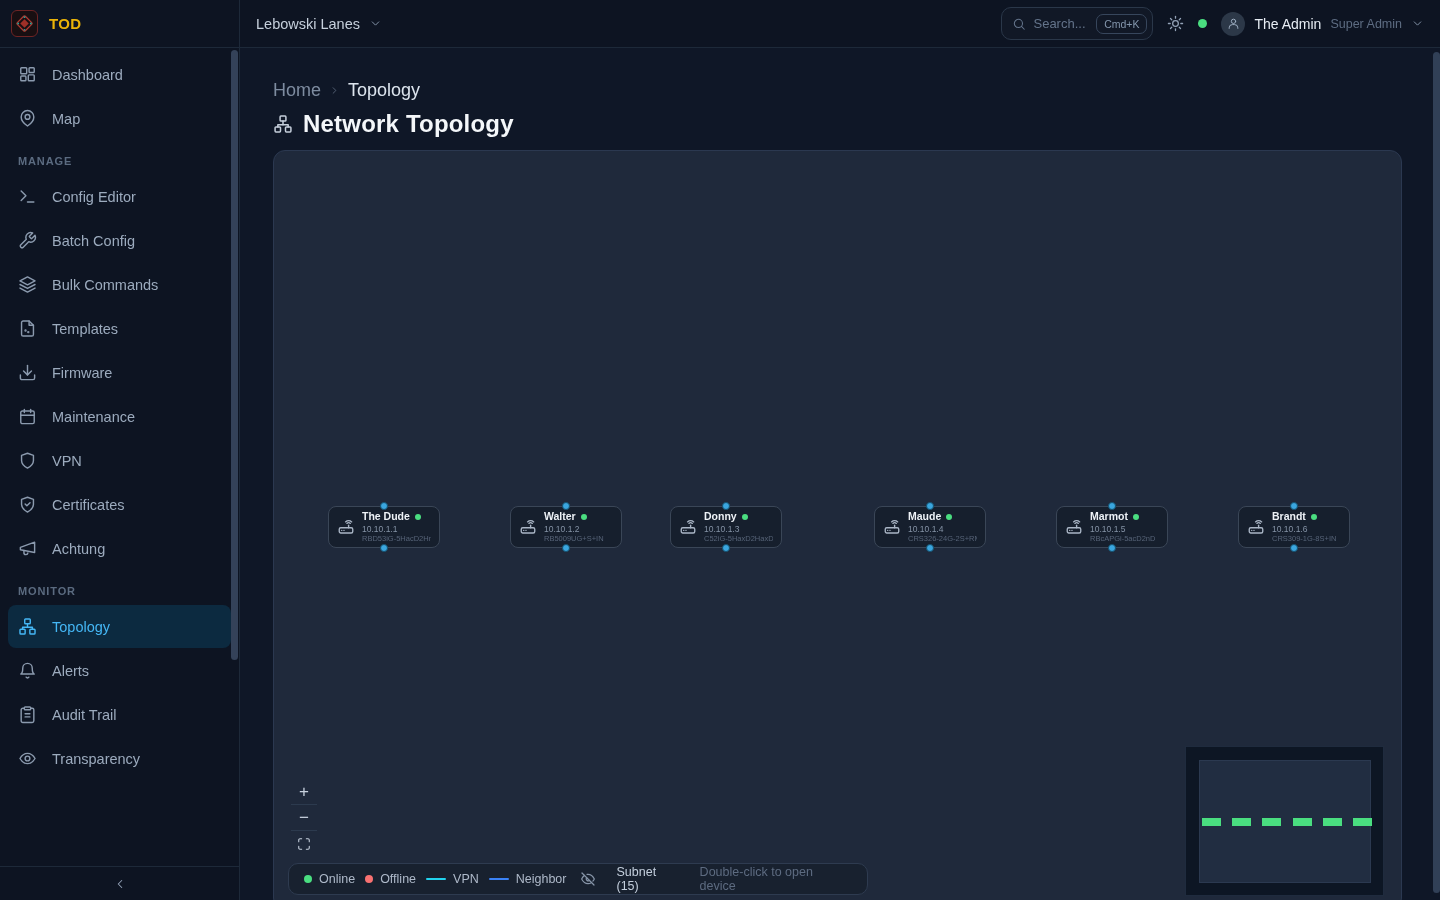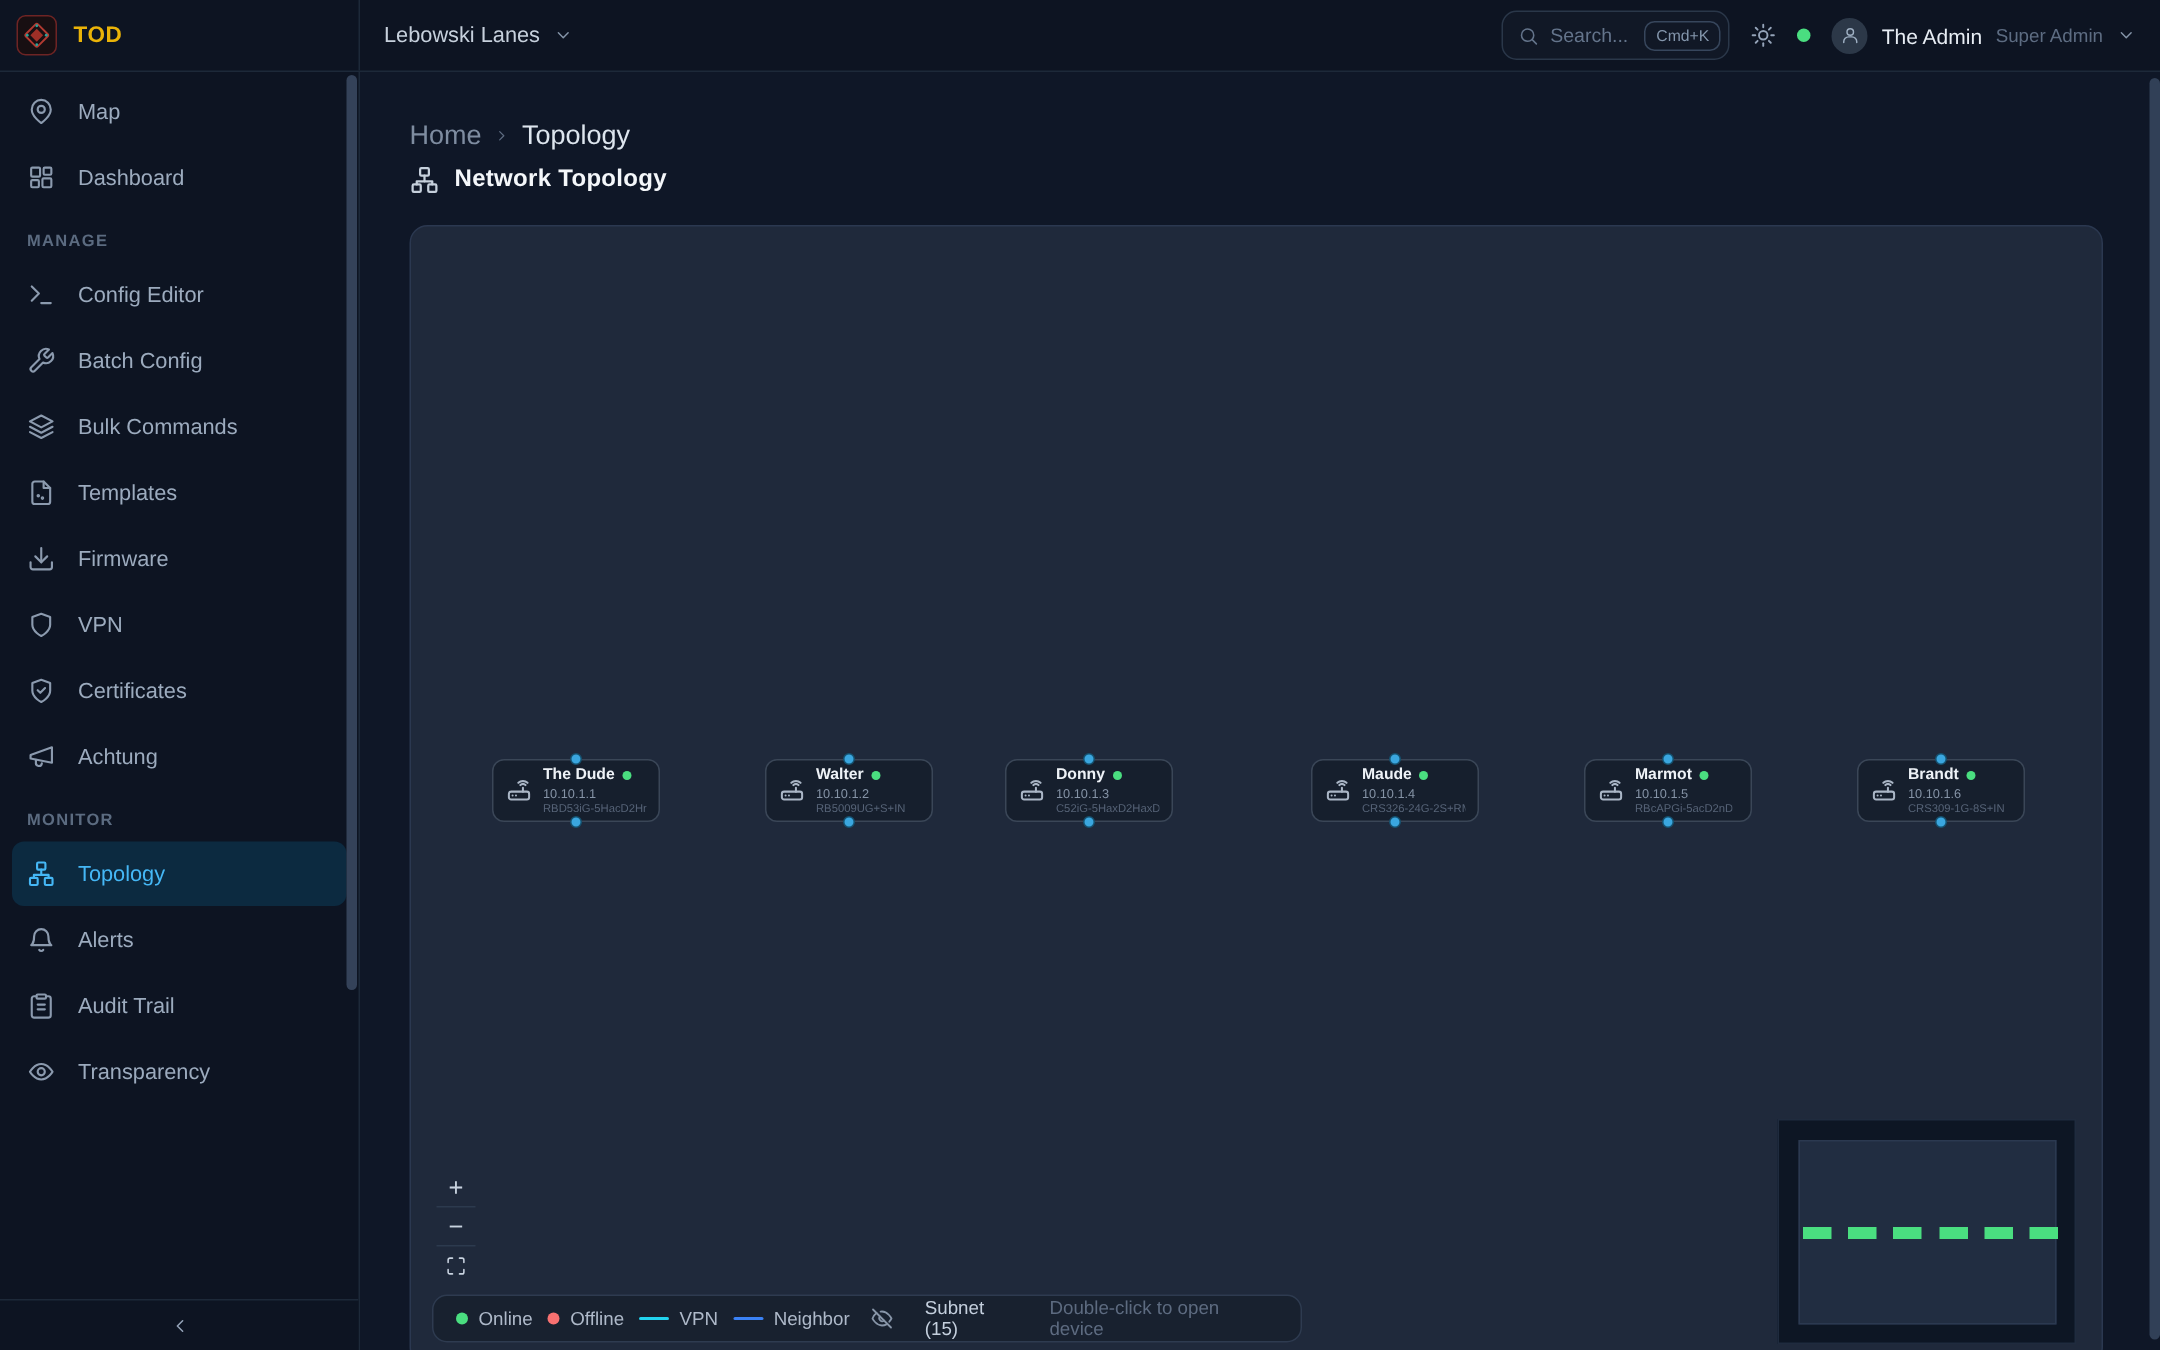--- a/index.html
+++ b/index.html
@@ -41,21 +41,21 @@
   .sb-scroll-thumb { position:absolute; top:50px; left:231px; width:7px; height:610px; background:#344259; border-radius:4px; z-index:7; }
   .page-scroll-thumb { position:absolute; top:52px; right:0; width:7px; height:841px; background:#30405736; background:#314057; border-radius:4px; z-index:7; }
 
   
   .main { position:absolute; left:240px; top:48px; right:0; bottom:0; background:#0f1727; }
   .breadcrumb { position:absolute; left:33px; top:32px; display:flex; align-items:center; gap:8px; font-size:18px; color:#7e8ca0; }
   .breadcrumb .crumb-current { color:#dde5ee; }
   .breadcrumb .bc-chev { color:#5d6b80; }
   .title-row { position:absolute; left:33px; top:62px; display:flex; align-items:center; gap:10px; }
   .title-row .title-ic { width:20px; height:20px; color:#c6d0dc; }
-  .page-title { font-size:16px; font-weight:700; color:#f4f7fa; letter-spacing:.2px; }
+  .page-title { font-size:24px; font-weight:700; color:#f4f7fa; letter-spacing:.2px; }
 
   
   .canvas { position:absolute; left:33px; top:102px; width:1129px; height:760px; background:#1f293b; border:1px solid #2b3850; border-radius:12px; }
 
   .node { position:absolute; top:355px; width:112px; height:42px; background:#161f2d; border:1px solid #3a4657; border-radius:8px; display:flex; align-items:center; gap:7px; padding:0 8px; cursor:pointer; }
   .router-ic { width:18px; height:18px; color:#aab6c6; flex:0 0 18px; }
   .node-text { display:flex; flex-direction:column; line-height:1.25; min-width:0; }
   .node-title { display:flex; align-items:center; gap:5px; }
   .node-name { font-size:10.5px; font-weight:700; color:#eef2f7; white-space:nowrap; }
   .node-status { width:6px; height:6px; border-radius:50%; }
@@ -143,34 +143,34 @@
             <polyline points="6 9 12 15 18 9"></polyline>
           </svg>
       </div>
     </div>
   </div>
 
   <div class="sidebar">
 
     <div class="nav-item">
       <svg class="ic nav-ic" viewBox="0 0 24 24">
-          <path d="M20 10c0 6-8 11.5-8 11.5S4 16 4 10a8 8 0 0 1 16 0Z"></path>
-          <circle cx="12" cy="10" r="3"></circle>
-        </svg>
-      <span>Map</span>
-    </div>
-    <div class="nav-item">
-      <svg class="ic nav-ic" viewBox="0 0 24 24">
           <rect x="3.5" y="3.5" width="7.5" height="7.5" rx="1"></rect>
           <rect x="14" y="3.5" width="6.5" height="6" rx="1"></rect>
           <rect x="3.5" y="14" width="6.5" height="6" rx="1"></rect>
           <rect x="13" y="12.5" width="7.5" height="7.5" rx="1"></rect>
         </svg>
       <span>Dashboard</span>
     </div>
+    <div class="nav-item">
+      <svg class="ic nav-ic" viewBox="0 0 24 24">
+          <path d="M20 10c0 6-8 11.5-8 11.5S4 16 4 10a8 8 0 0 1 16 0Z"></path>
+          <circle cx="12" cy="10" r="3"></circle>
+        </svg>
+      <span>Map</span>
+    </div>
 
     <div class="section-label">MANAGE</div>
 
     <div class="nav-item">
       <svg class="ic nav-ic" viewBox="0 0 24 24">
           <polyline points="4 17 10 11 4 5"></polyline>
           <line x1="12" y1="19" x2="20" y2="19"></line>
         </svg>
       <span>Config Editor</span>
     </div>
@@ -197,20 +197,29 @@
         </svg>
       <span>Templates</span>
     </div>
     <div class="nav-item">
       <svg class="ic nav-ic" viewBox="0 0 24 24">
           <path d="M21 15v4a2 2 0 0 1-2 2H5a2 2 0 0 1-2-2v-4"></path>
           <polyline points="7 10 12 15 17 10"></polyline>
           <line x1="12" y1="15" x2="12" y2="3"></line>
         </svg>
       <span>Firmware</span>
+    </div>
+    <div class="nav-item">
+      <svg class="ic nav-ic" viewBox="0 0 24 24">
+          <rect x="3.5" y="5" width="17" height="16" rx="2"></rect>
+          <line x1="16" y1="3" x2="16" y2="7"></line>
+          <line x1="8" y1="3" x2="8" y2="7"></line>
+          <line x1="3.5" y1="10.5" x2="20.5" y2="10.5"></line>
+        </svg>
+      <span>Maintenance</span>
     </div>
     <div class="nav-item">
       <svg class="ic nav-ic" viewBox="0 0 24 24">
           <path d="M12 21.5s7.5-3.8 7.5-9.5V5.5L12 2.8 4.5 5.5V12c0 5.7 7.5 9.5 7.5 9.5z"></path>
         </svg>
       <span>VPN</span>
     </div>
     <div class="nav-item">
       <svg class="ic nav-ic" viewBox="0 0 24 24">
           <path d="M12 21.5s7.5-3.8 7.5-9.5V5.5L12 2.8 4.5 5.5V12c0 5.7 7.5 9.5 7.5 9.5z"></path>

